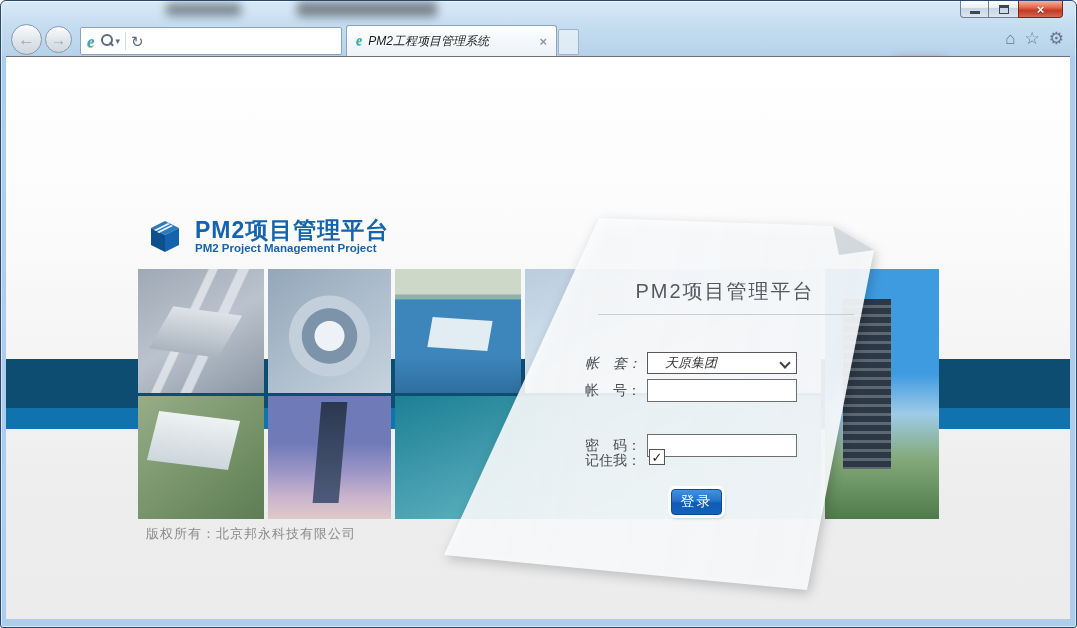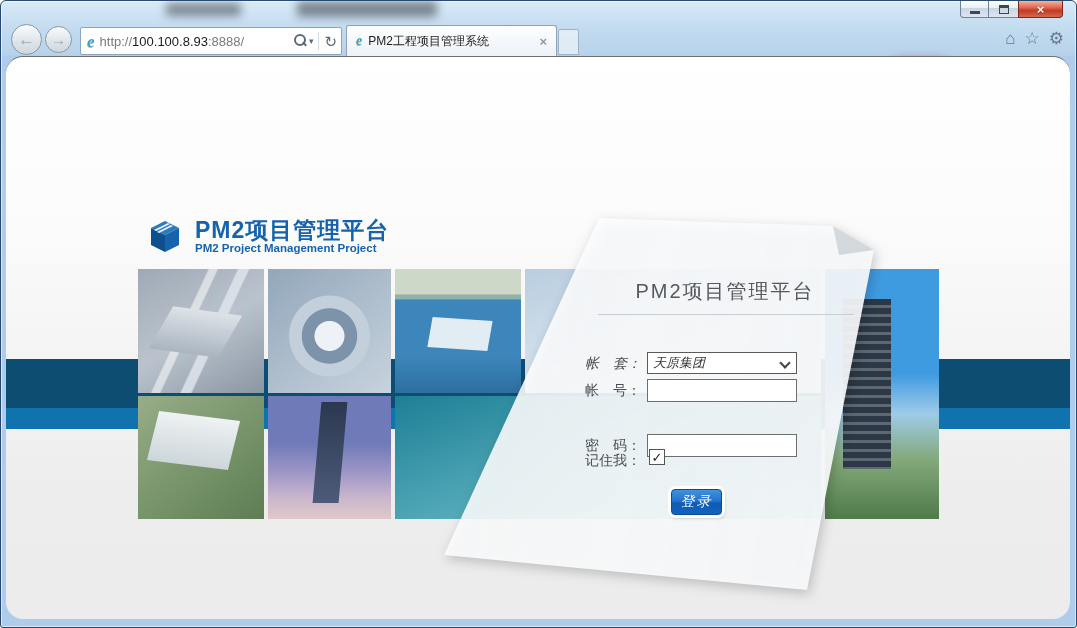--- a/index.html
+++ b/index.html
@@ -67,35 +67,34 @@
   .addr-sep{ width:1px; height:18px; background:#d4dde6; margin-right:5px; }
   .refresh{ font-size:15px; color:#5b6b7c; line-height:1; }
 
   .tab{
     position:absolute; left:345px; top:2px; width:211px; height:31px;
     background:linear-gradient(180deg,#fdfeff,#edf2f7);
     border:1px solid #8ea3b9; border-bottom:none; border-radius:3px 3px 0 0;
     display:flex; align-items:center; padding:0 7px; font-size:12px; color:#1c1c1c;
   }
   .tab .ie-e{ font-size:14px; margin-right:6px; }
-  .tab-title{ flex:1; white-space:nowrap; overflow:hidden; }
+  .tab-title{ flex:1; white-space:nowrap; overflow:hidden;font-style:italic; }
   .tab-close{ color:#8d99a6; font-size:13px; font-weight:bold; padding:0 2px; }
   .newtab{
     position:absolute; left:557px; top:6px; width:21px; height:26px;
     background:rgba(235,242,248,.75); border:1px solid #9db3c8; border-radius:2px 2px 0 0;
   }
   .nav-right-icons{ position:absolute; right:12px; top:7px; display:flex; gap:9px; color:#67788a; font-size:17px; }
   .nav-right-icons span{ line-height:1; }
 
   
   .page{
     position:absolute; left:5px; top:55px; right:6px; bottom:8px; overflow:hidden;
     background:linear-gradient(180deg,#ffffff 0%,#fbfbfb 30%,#ededed 78%,#ececec 100%);
     border-top:1px solid #6f6f6f;
-    border-radius:17px;
   }
   .band-dark{ position:absolute; left:0; top:302px; width:100%; height:49px; }
   .band-light{ position:absolute; left:0; top:351px; width:100%; height:21px; }
 
   
   .logo{ position:absolute; left:138px; top:160px; display:flex; align-items:center; }
   .logo svg{ margin-right:9px; }
   .logo-title{ font-size:23px; font-weight:bold; letter-spacing:1px; line-height:1.05; }
   .logo-sub{ font-size:11.5px; font-weight:bold; }
 
@@ -158,21 +157,21 @@
   }
   .login-divider{ position:absolute; left:592px; top:257px; width:256px; height:1px; background:#c9ced2; }
   .f-label{
     position:absolute; left:552px; width:83px; text-align:right;
     font-size:14px; color:#4b4f54; line-height:23px; white-space:nowrap;
   }
   .f-control{ position:absolute; left:641px; width:150px; height:23px; }
   .row1{ top:295px;font-style:italic; } .row2{ top:322px; } .row3{ top:377px; }
   .selectbox{
     width:150px; height:22px; background:#fff; border:1px solid #5a5a5a;
-    display:flex; align-items:center; padding:0 22px 0 5px; font-size:13px; color:#333;
+    display:flex; align-items:center; padding:0 22px 0 17px; font-size:13px; color:#333;
     position:relative;
   }
   .selectbox .chev{
     position:absolute; right:7px; top:6px; width:8px; height:8px;
     border-right:2px solid #444; border-bottom:2px solid #444; transform:rotate(45deg);
   }
   .textbox{
     width:150px; height:23px; border:1px solid #6e6e6e; background:#fff;
     font-size:13px; padding:0 4px; font-family:"Liberation Sans", sans-serif;
   }
@@ -182,21 +181,20 @@
     background:#fff; border:1px solid #555; color:#222; font-size:13px;
     display:flex; align-items:center; justify-content:center; line-height:1;
   }
   .login-btn{
     position:absolute; left:665px; top:432px; width:51px; height:26px;
     background:linear-gradient(180deg,#4392de 0,#2373cc 45%,#0f5cb4 55%,#1261bd 100%);
     border:1px solid #0a4d94; border-radius:4px; color:#fff; font-size:14px; letter-spacing:2px;
     box-shadow:0 0 0 3px rgba(255,255,255,.9), 1px 2px 4px rgba(0,0,0,.35);
     display:flex; align-items:center; justify-content:center; cursor:pointer;
     font-family:"Liberation Sans", sans-serif;
-    font-style:italic;
   }
   .footer-text{ position:absolute; left:140px; top:468px; font-size:13px; color:#8b8b8b; letter-spacing:1px; }
 </style>
 </head>
 <body>
 
 <div class="window">
 
   <div class="titlebar">
     <div class="blur-blob blob-a"></div>
@@ -217,21 +215,20 @@
   <div class="navbar">
     <div class="nav-circle back">
         <span>←</span>
       </div>
     <div class="nav-circle fwd">
         <span>→</span>
       </div>
 
     <div class="addressbar">
       <span class="ie-e">e</span>
-      <span class="url"><span class="scheme">http://</span><span class="host">100.100.8.93</span><span class="port">:8888/</span></span>
       <span class="addr-icons">
         <span class="mag"></span>
         <span class="caret">▾</span>
         <span class="addr-sep"></span>
         <span class="refresh">↻</span>
       </span>
     </div>
 
     <div class="tab">
       <span class="ie-e">e</span>
@@ -309,14 +306,15 @@
       <div class="f-label remember-row">记住我：</div>
       <div class="checkbox">
         <span>✓</span>
       </div>
 
       <div class="login-btn">
         <span>登录</span>
       </div>
     </div>
 
+    <div class="footer-text">版权所有：北京邦永科技有限公司</div>
   </div>
 </div>
 
 </body></html>

